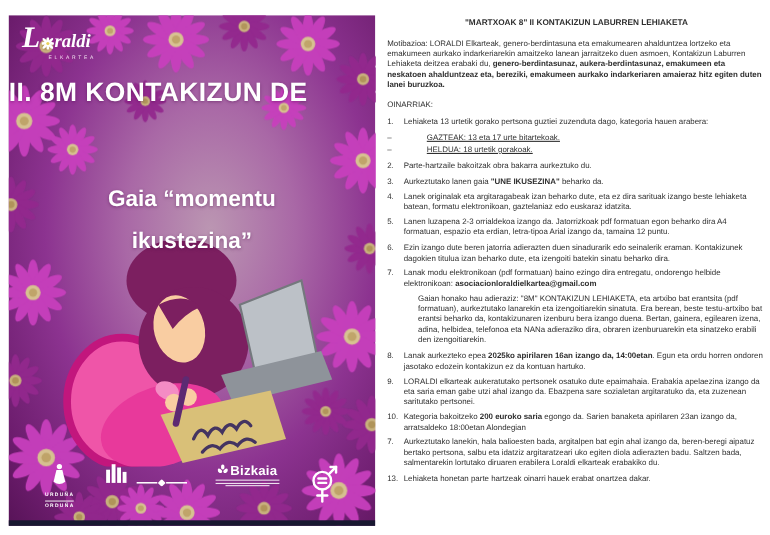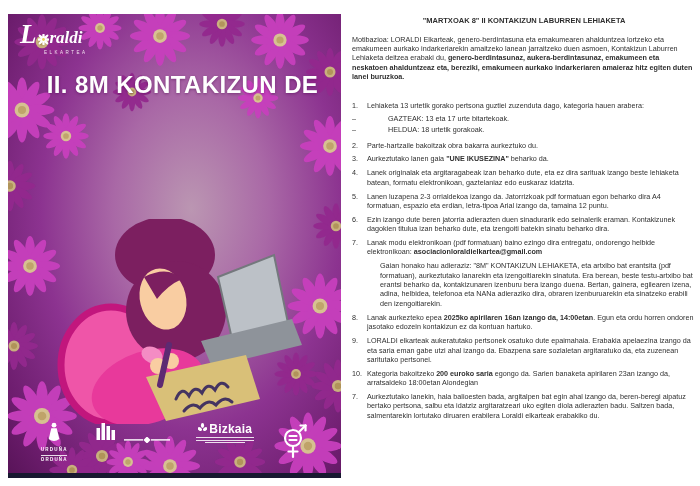--- a/index.html
+++ b/index.html
@@ -14,48 +14,48 @@
   .poster-bg { position:absolute; inset:0; }
   .poster-bg svg { display:block; width:100%; height:100%; }
 
   .loraldi { position:absolute; top:10px; left:12px; color:#fff; z-index:3; }
   .loraldi-script { font-family:"Liberation Serif", serif; font-style:italic; font-weight:bold;
                     font-size:17px; display:flex; align-items:baseline; }
   .loraldi-script .big-l { font-size:27px; line-height:20px; }
   .loraldi-script .flower-o { position:relative; top:2px; margin:0 1px; }
   .loraldi-sub { font-size:4.5px; letter-spacing:2.5px; margin:2px 0 0 24px; color:#f3e2f0; }
 
-  .poster-title { position:absolute; top:54px; left:0; right:0; z-index:3; text-align:center;
+  .poster-title { position:absolute; top:54px; left:0; right:0; z-index:3; 
                   color:#fff; font-size:24px; font-weight:bold; letter-spacing:0.4px; line-height:1.4;
-                  text-shadow:0 1px 3px rgba(70,0,70,0.45);padding-left:16px; }
+                  text-shadow:0 1px 3px rgba(70,0,70,0.45); }
   .poster-theme { position:absolute; top:148px; left:0; right:0; z-index:3; text-align:center;
                   color:#fff; font-size:20.5px; font-weight:bold; line-height:1.85;
                   text-shadow:0 1px 3px rgba(70,0,70,0.45); }
 
   .illustration { position:absolute; left:0; top:205px; width:333px; height:205px; z-index:2; }
 
   .sponsors { position:absolute; left:0; right:0; bottom:14px; z-index:3;
               display:flex; justify-content:center; align-items:flex-start; gap:26px; color:#fff; }
   .sponsor { text-align:center; }
   .tinytxt { font-size:4.5px; font-weight:bold; letter-spacing:1.2px; line-height:1.5; }
   .hairline { height:1px; background:rgba(255,255,255,0.85); margin:1.5px auto; }
   .bizkaia-row { display:flex; align-items:center; gap:2px; justify-content:center; }
   .bizkaia-word { font-size:12px; font-weight:bold; letter-spacing:0.2px; }
 
   
   .rules { position:absolute; left:352px; top:16px; width:344px; color:#2f2f2f;
            font-size:7.2px; line-height:1.3; }
   .rules-title { text-align:center; font-weight:bold; font-size:7.5px; margin-bottom:9px; }
-  .rules-intro { margin-bottom:19px; }
+  .rules-intro { margin-bottom:8px; }
   .rules-heading { margin-bottom:7px; }
   .item { display:flex; margin-bottom:4.5px; }
   .item .num { width:15px; flex:none; }
   .item .txt { flex:1; }
   .item.sub { margin-bottom:1.5px; }
-  .item.sub .txt { padding-left:21px; }
+  .item.sub .txt { padding-left:21px;text-decoration:underline; }
   .item.sub-last { margin-bottom:6px; }
   .subpara { margin:1px 0 5px 28px; }
   b { font-weight:bold; }
 </style>
 </head>
 <body>
 
 <div class="page">
 
   <div class="poster">
@@ -150,20 +150,24 @@
         </span>
           <span>raldi</span>
       </div>
       <div class="loraldi-sub">ELKARTEA</div>
     </div>
 
     <div class="poster-title">
       <div>II. 8M KONTAKIZUN DE</div>
     </div>
 
+    <div class="poster-theme">
+      <div>Gaia “momentu</div>
+      <div>ikustezina”</div>
+    </div>
 
     <svg class="illustration" viewBox="0 0 333 205">
       <ellipse cx="103" cy="146" rx="50" ry="58" fill="#ef55a8" stroke="#c2167d" stroke-width="7"></ellipse>
       <ellipse cx="157" cy="36" rx="50" ry="38" fill="#7c1f60"></ellipse>
       <circle cx="168" cy="92" r="50" fill="#7c1f60"></circle>
       <ellipse transform="rotate(-14 155 80)" cx="155" cy="80" rx="23" ry="31" fill="#f9cda2"></ellipse>
       <path d="M136,58 Q160,46 174,60 Q160,66 149,80 Z" fill="#7c1f60"></path>
       <polygon points="210,58 266,36 280,104 224,120" fill="#bcc1c7" stroke="#74787d" stroke-width="2"></polygon>
       <polygon points="193,122 284,100 294,126 204,148" fill="#8e939a"></polygon>
       <ellipse transform="rotate(-18 140 168)" cx="140" cy="168" rx="58" ry="36" fill="#e8399b"></ellipse>
@@ -237,20 +241,21 @@
 
     </div>
   </div>
 
   <div class="rules">
 
     <div class="rules-title">"MARTXOAK 8" II KONTAKIZUN LABURREN LEHIAKETA</div>
 
     <p class="rules-intro"><span>Motibazioa: LORALDI Elkarteak, genero-berdintasuna eta emakumearen ahalduntzea lortzeko eta emakumeen aurkako indarkeriarekin amaitzeko lanean jarraitzeko duen asmoen, Kontakizun Laburren Lehiaketa deitzea erabaki du, </span><b>genero-berdintasunaz, aukera-berdintasunaz, emakumeen eta neskatoen ahalduntzeaz eta, bereziki, emakumeen aurkako indarkeriaren amaieraz hitz egiten duten lanei buruzkoa.</b></p>
 
+    <div class="rules-heading">OINARRIAK:</div>
 
     <div class="item">
       <span class="num">1.</span>
       <span class="txt">Lehiaketa 13 urtetik gorako pertsona guztiei zuzenduta dago, kategoria hauen arabera:</span>
     </div>
     <div class="item sub">
       <span class="num">–</span>
       <span class="txt">GAZTEAK: 13 eta 17 urte bitartekoak.</span>
     </div>
     <div class="item sub sub-last">
@@ -303,15 +308,19 @@
       <span class="num">10.</span>
       <span class="txt"><span>Kategoria bakoitzeko </span><b>200 euroko saria</b><span> egongo da. Sarien banaketa apirilaren 23an izango da, arratsaldeko 18:00etan Alondegian</span></span>
     </div>
 
     <div class="item">
       <span class="num">7.</span>
       <span class="txt">Aurkeztutako lanekin, hala balioesten bada, argitalpen bat egin ahal izango da, beren-beregi aipatuz bertako pertsona, salbu eta idatziz argitaratzeari uko egiten diola adierazten badu. Saltzen bada, salmentarekin lortutako diruaren erabilera Loraldi elkarteak erabakiko du.</span>
     </div>
 
 
+    <div class="item">
+      <span class="num">13.</span>
+      <span class="txt">Lehiaketa honetan parte hartzeak oinarri hauek erabat onartzea dakar.</span>
+    </div>
 
   </div>
 </div>
 
 </body></html>

